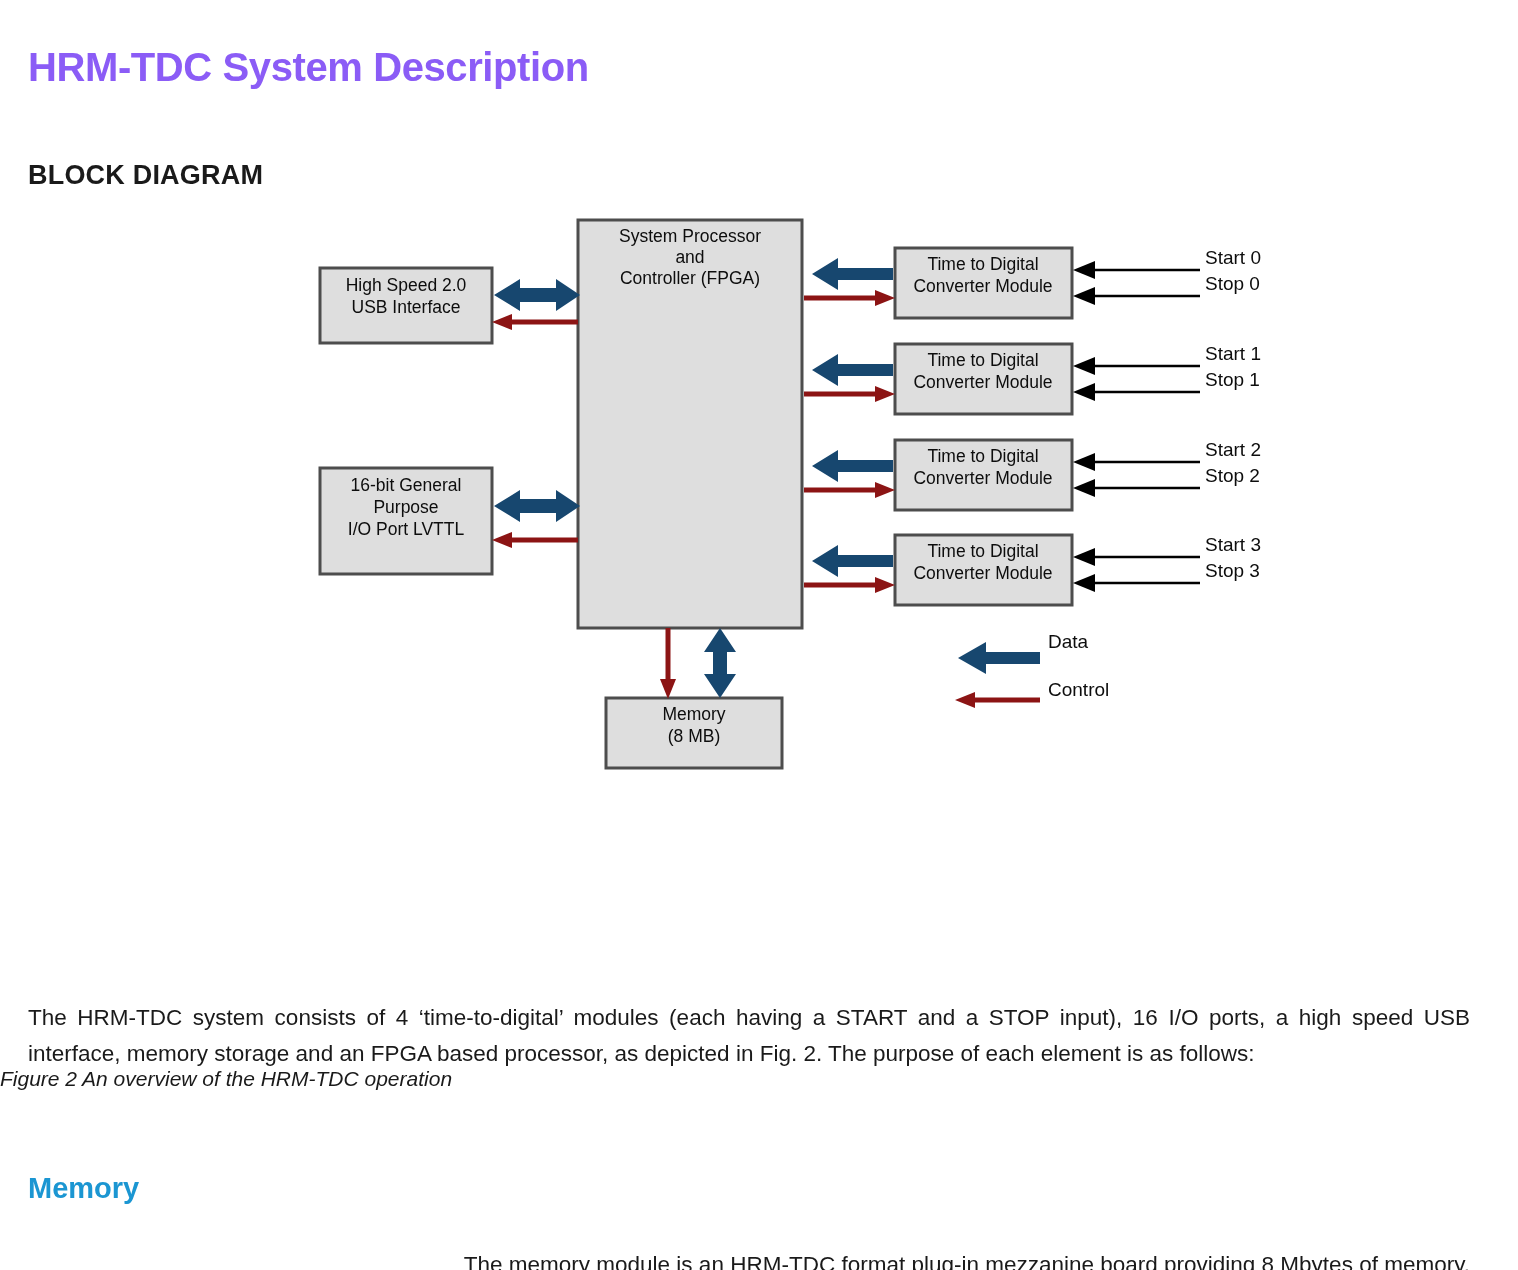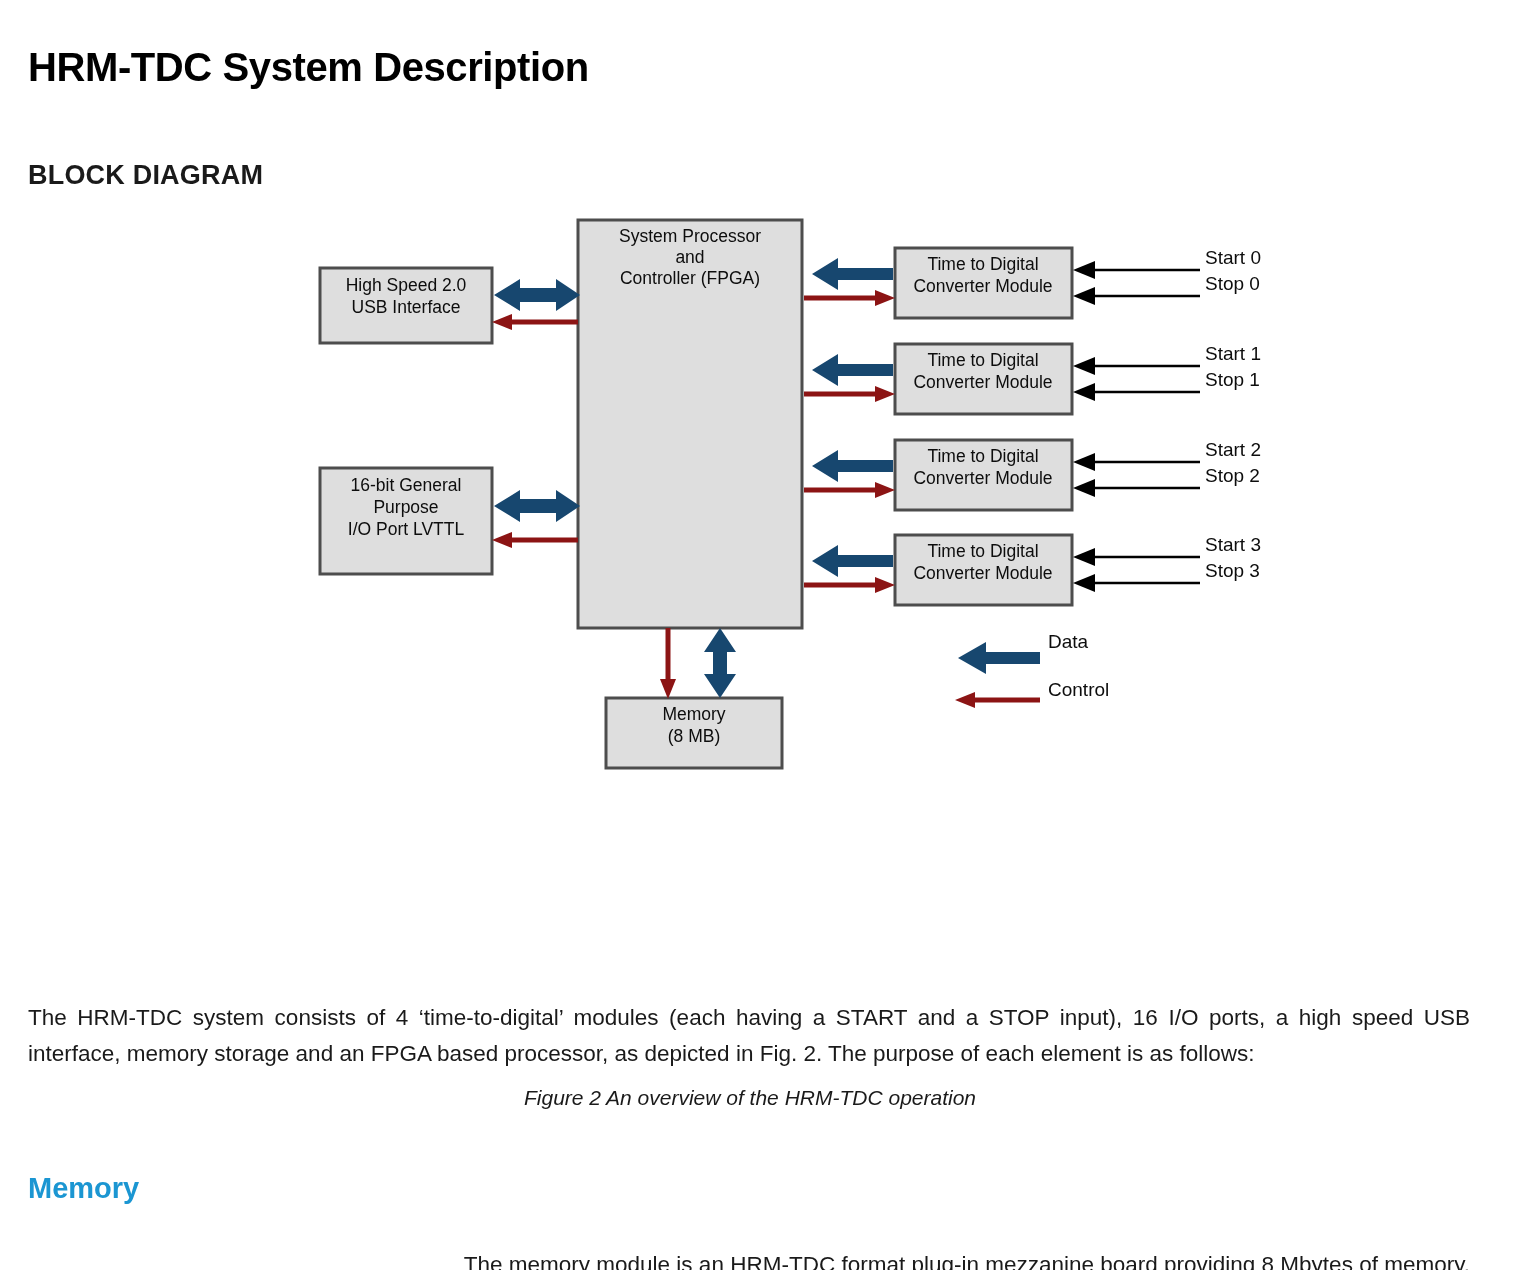--- a/index.html
+++ b/index.html
@@ -22,21 +22,21 @@
   }
 
   
   .doc-title {
     position: absolute;
     left: 28px;
     top: 18px;
     font-size: 40px;
     font-weight: bold;
     letter-spacing: -0.4px;
-    color: #000000;
+    color: #8b5cf6;
     white-space: nowrap;
   }
   .section-heading {
     position: absolute;
     left: 28px;
     top: 147px;
     font-size: 27px;
     font-weight: bold;
     letter-spacing: 0.2px;
     color: #1a1a1a;
@@ -53,23 +53,23 @@
     height: 620px;
   }
   .diagram-svg {
     position: absolute;
     left: 0;
     top: 0;
   }
   .figure-caption {
     position: absolute;
     left: 0;
-    top: 886px;
+    top: 867px;
     width: 1500px;
-    text-align: center;
+    text-align: left;
     font-size: 21px;
     font-style: italic;
     color: #1a1a1a;
   }
 
   
   .body-paragraph {
     position: absolute;
     left: 28px;
     width: 1442px;

